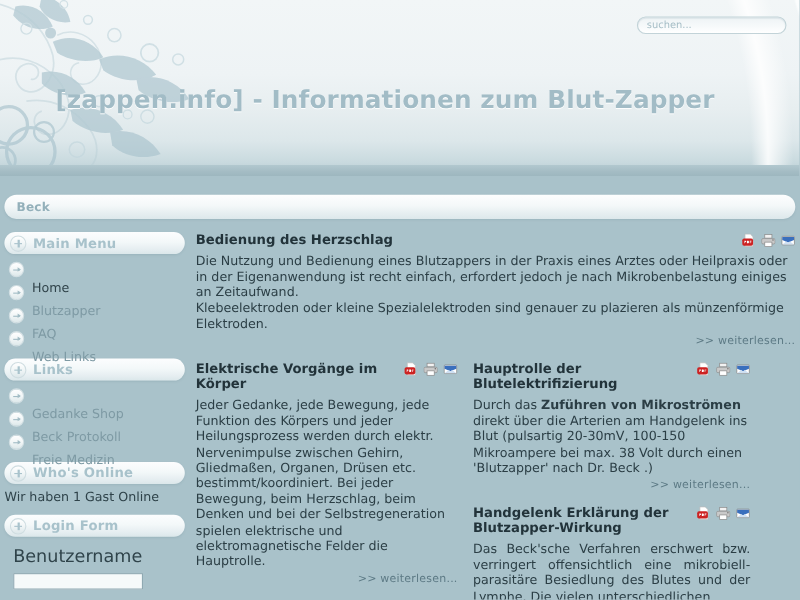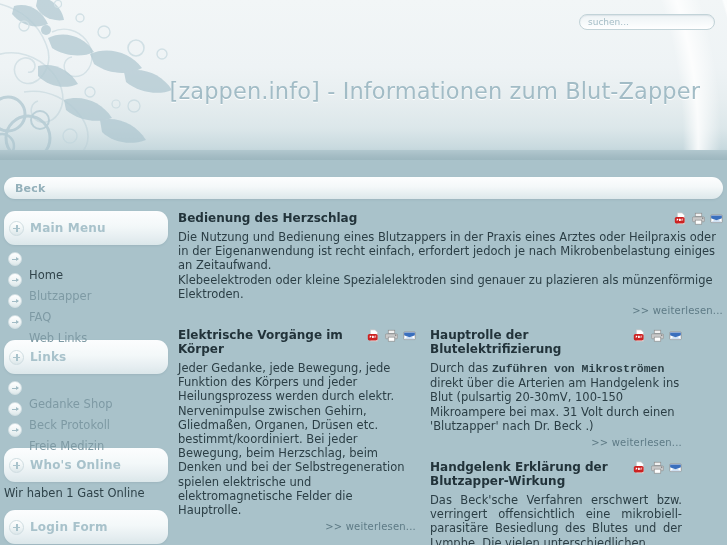--- a/index.html
+++ b/index.html
@@ -46,23 +46,23 @@
     position: absolute;
     left: -6px; top: -4px;
     width: 210px; height: 168px;
     opacity: .85;
     pointer-events: none;
   }
   #header-title {
     position: absolute;
     left: 0; top: 78px;
     width: 700px;
-    text-align: right;
+    text-align: center;
     font-size: 22.5px;
-    font-weight: 400;
+    font-weight: 700;
     letter-spacing: .1px;
     color: #a2bcc6;
     text-shadow: 0 1px 0 rgba(255,255,255,.9);
     white-space: nowrap;
   }
   #header-bottomline {
     position: absolute;
     left: 0; bottom: 0; width: 727px; height: 10px;
     background: linear-gradient(180deg,#b2c8cf 0%, #a4bcc4 60%, #9db7bf 100%);
   }
@@ -110,21 +110,21 @@
     display: flex;
     padding: 12px 4px 0 4px;
     height: 349px;
   }
   #sidebar { width: 164px; flex: 0 0 164px; }
   #content { flex: 1 1 auto; padding-left: 10px; }
 
   
   .module { margin-bottom: 10px; }
   .module-head {
-    height: 34px;
+    height: 20px;
     border-radius: 11px;
     background: linear-gradient(180deg,#fcfdfe 0%, #f3f8f9 45%, #e6eef1 78%, #dbe7ea 100%);
     box-shadow: 0 1px 2px rgba(100,130,140,.18);
     display: flex;
     align-items: center;
     padding-left: 5px;
   }
   .plus-icon {
     width: 15px; height: 15px;
     border-radius: 50%;
@@ -224,21 +224,21 @@
     margin: 5px 0 0 0;
   }
   .art-text.justify { text-align: justify; }
   .art-more {
     font-size: 10px;
     color: #5d7a85;
     text-align: right;
     margin-top: 4px;
     letter-spacing: .2px;
   }
-  .bold-inline { font-weight: bold; font-family: Liberation Mono, monospace; }
+  .bold-inline { font-weight: bold; }
 </style>
 </head>
 <body>
 
 <div id="header">
 
   <div id="header-white"></div>
   <div id="header-arc"></div>
 
   <svg id="header-floral" viewBox="0 0 210 168" xmlns="http://www.w3.org/2000/svg">
@@ -445,21 +445,21 @@
                 <rect x="4" y="10" width="8" height="5" fill="#ffffff" stroke="#8a8a8a" stroke-width=".8"></rect>
                 <circle cx="13.2" cy="7.6" r=".8" fill="#6a6a6a"></circle>
               </svg>
               <svg class="ico" viewBox="0 0 16 16" xmlns="http://www.w3.org/2000/svg">
                 <rect x="1" y="3.5" width="14" height="9.5" rx="1" fill="#ffffff" stroke="#7f7f7f" stroke-width=".8"></rect>
                 <path d="M1.4 4.2h13.2v3.4L8 10.4 1.4 7.6z" fill="#3a6fbd"></path>
                 <path d="M1.4 12.6l4.6-3.4 2 1.2 2-1.2 4.6 3.4z" fill="#cfe0f2"></path>
               </svg>
             </span>
           </div>
-          <p class="art-text"><span>Durch das </span><span class="bold-inline">Zuführen von Mikroströmen</span><span> direkt über die Arterien am Handgelenk ins Blut (pulsartig 20-30mV, 100-150 Mikroampere bei max. 31 Volt durch einen 'Blutzapper' nach Dr. Beck .)</span></p>
+          <p class="art-text"><span>Durch das </span><span class="bold-inline">Zuführen von Mikroströmen</span><span> direkt über die Arterien am Handgelenk ins Blut (pulsartig 20-30mV, 100-150 Mikroampere bei max. 38 Volt durch einen 'Blutzapper' nach Dr. Beck .)</span></p>
           <div class="art-more">&gt;&gt; weiterlesen...</div>
         </div>
 
         <div class="article">
           <div class="art-head">
             <h2 class="art-title">Handgelenk Erklärung der Blutzapper-Wirkung</h2>
             <span class="art-icons">
               <svg class="ico" viewBox="0 0 16 16" xmlns="http://www.w3.org/2000/svg">
                 <path d="M4 1h6l3 3v11H4z" fill="#ffffff" stroke="#bbbbbb" stroke-width=".8"></path>
                 <path d="M3 6h8a2 2 0 0 1 2 2v4a2 2 0 0 1-2 2H3a2 2 0 0 1-2-2V8a2 2 0 0 1 2-2z" fill="#cc2222"></path>

